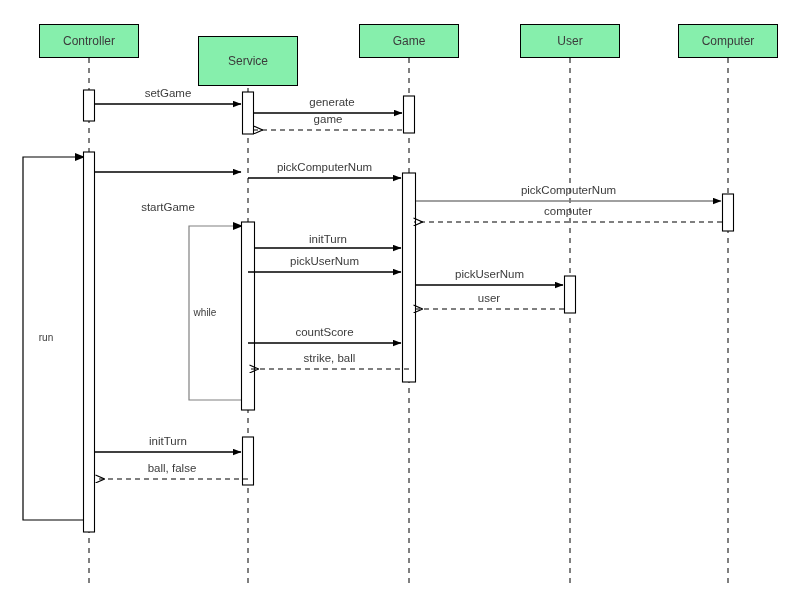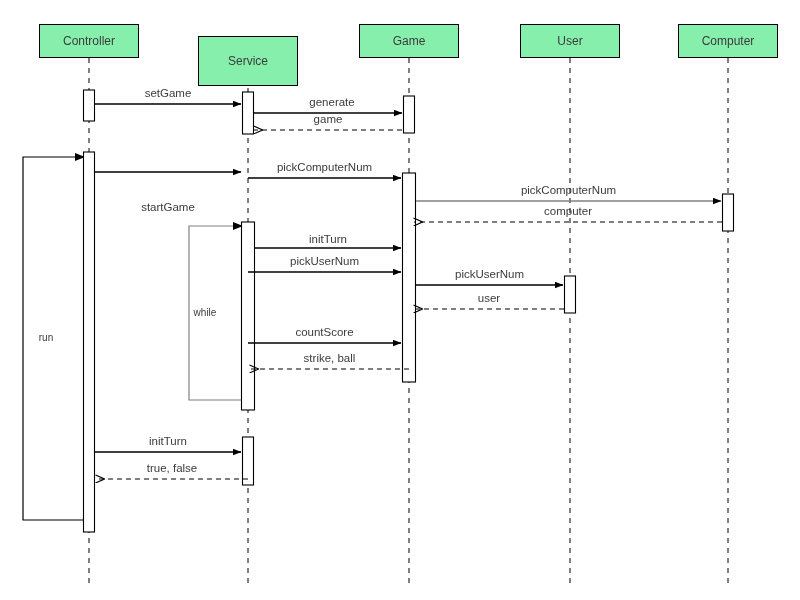--- a/index.html
+++ b/index.html
@@ -140,15 +140,15 @@
       <div class="msg-label" style="left: 324.5px; top: 173px;">pickComputerNum</div>
       <div class="msg-label" style="left: 568.5px; top: 196px;">pickComputerNum</div>
       <div class="msg-label" style="left: 568px; top: 217px;">computer</div>
       <div class="msg-label" style="left: 328px; top: 233px; margin-top: 12px;">initTurn</div>
       <div class="msg-label" style="left: 324.5px; top: 267px;">pickUserNum</div>
       <div class="msg-label" style="left: 489.5px; top: 280px;">pickUserNum</div>
       <div class="msg-label" style="left: 489px; top: 304px;">user</div>
       <div class="msg-label" style="left: 324.5px; top: 338px;">countScore</div>
       <div class="msg-label" style="left: 329.5px; top: 364px; text-align: center;">strike, ball</div>
       <div class="msg-label" style="left: 168px; top: 447px;">initTurn</div>
-      <div class="msg-label" style="left: 172px; top: 474px;">true, false</div>
+      <div class="msg-label" style="left: 172px; top: 474px;">ball, false</div>
     </div>
 </div>
 
 </body></html>

